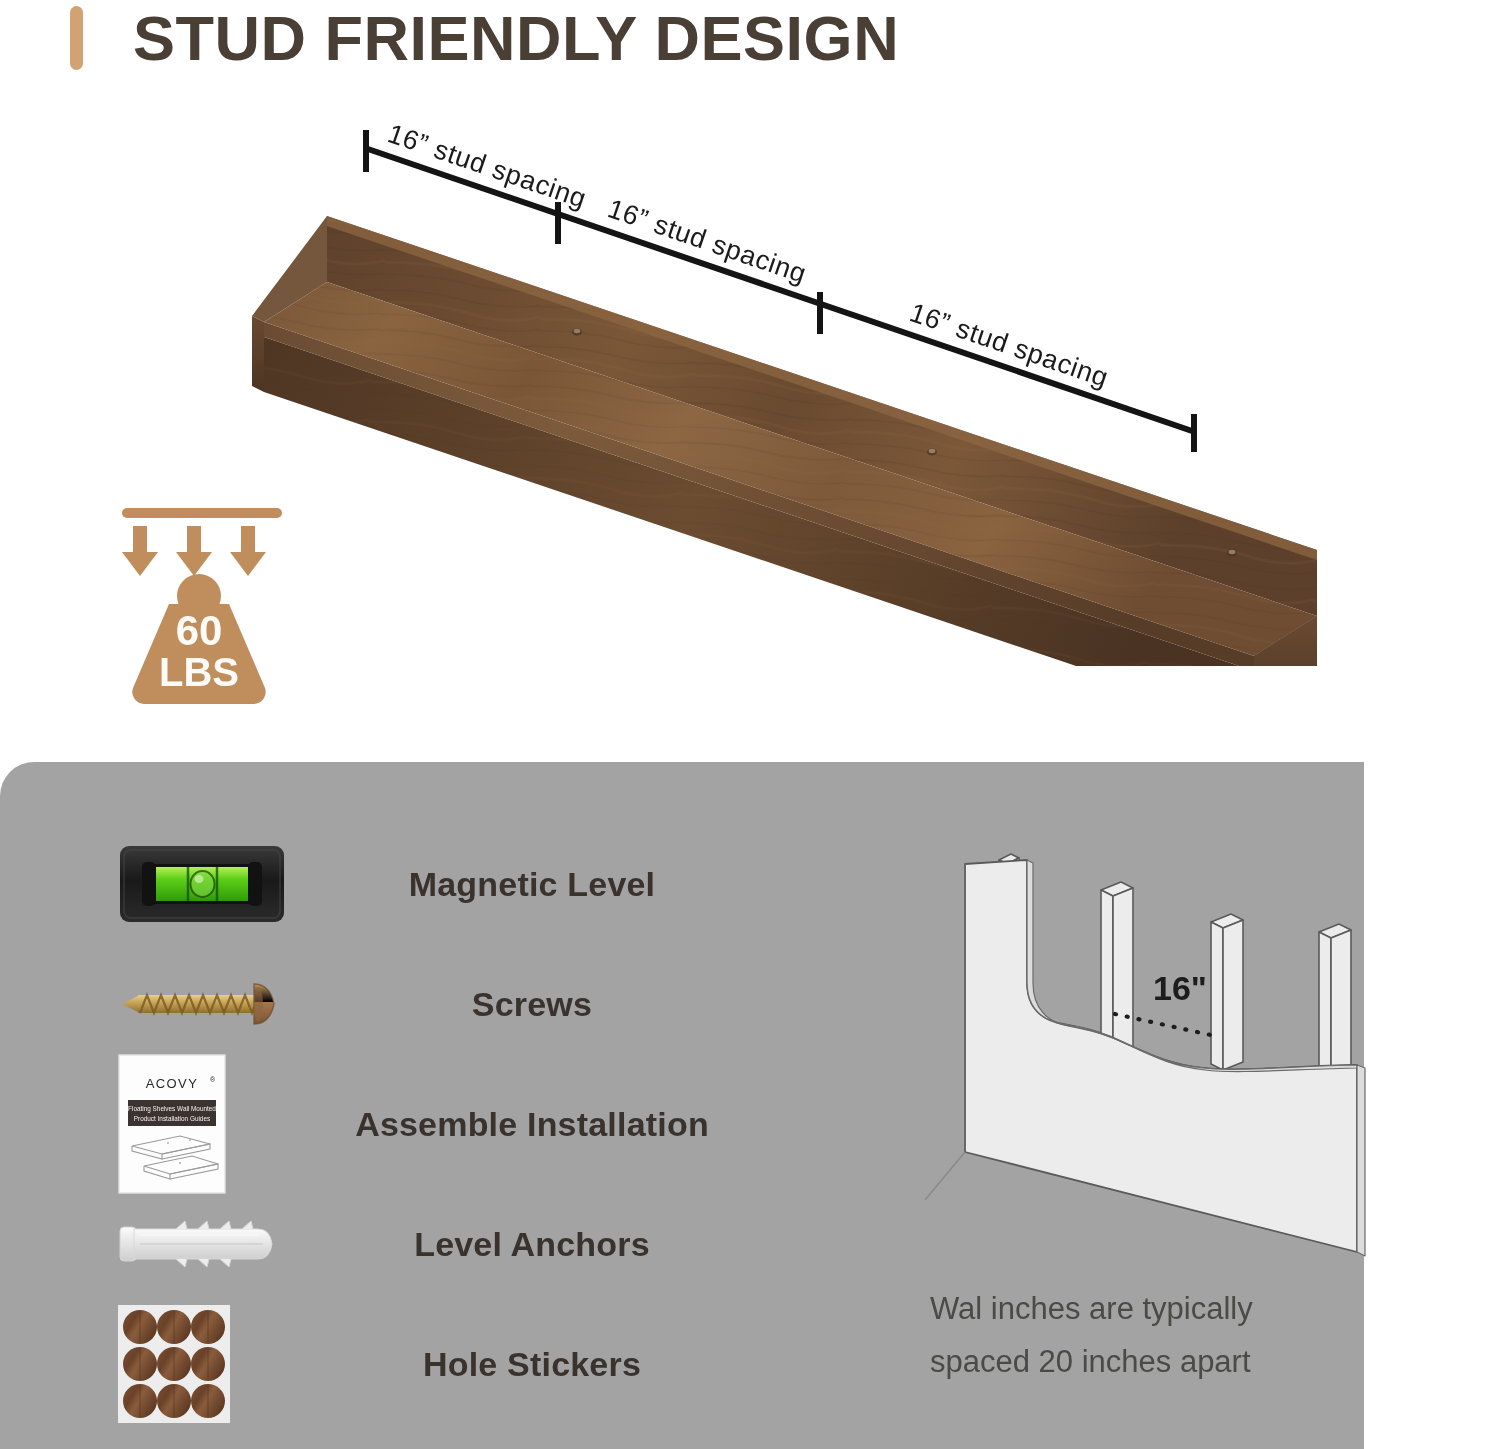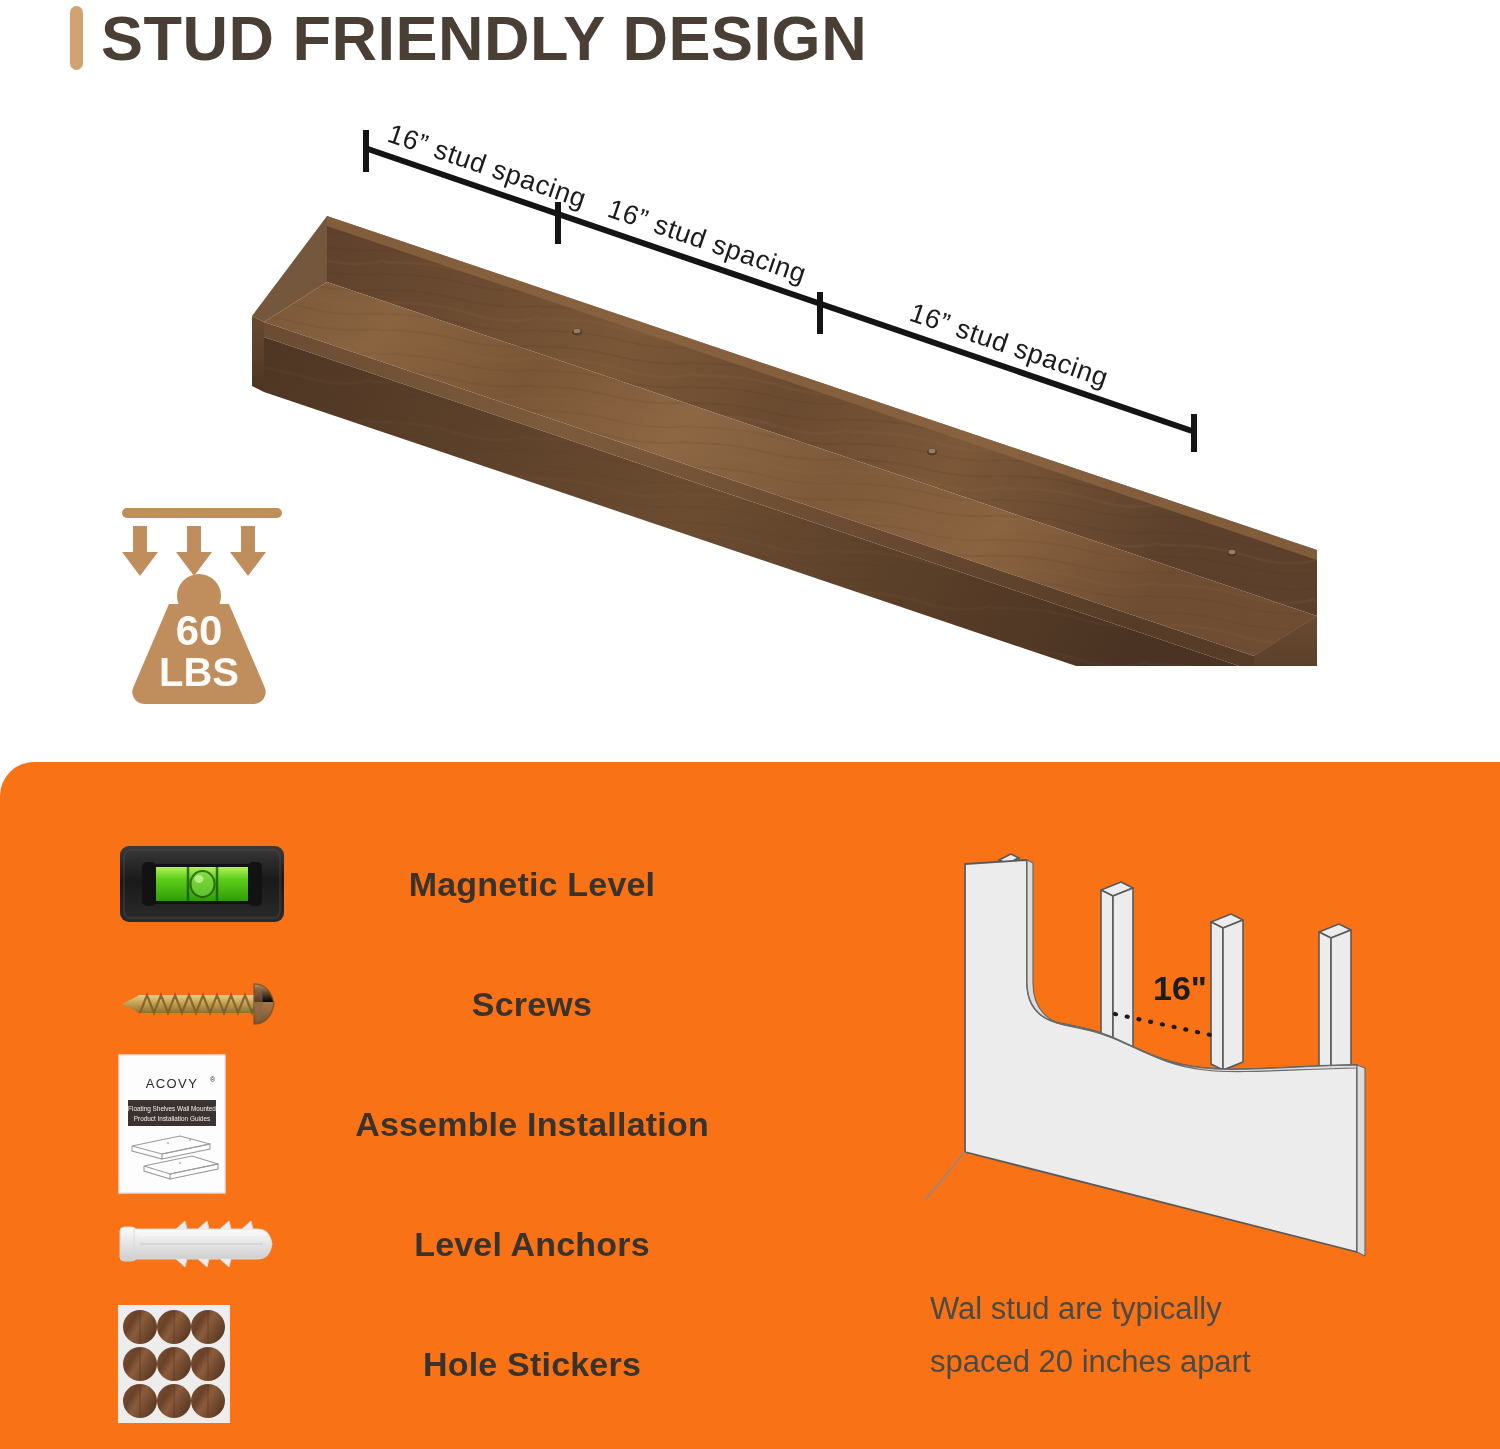--- a/index.html
+++ b/index.html
@@ -25,21 +25,21 @@
     height: 762px;
     background: #ffffff;
   }
 
   
   #title-row {
     position: absolute;
     left: 70px; top: 2px;
     display: flex;
     align-items: center;
-    gap: 18px;
+    gap: 50px;
   }
   #title-accent-bar {
     width: 13px;
     height: 64px;
     border-radius: 7px;
     background: #D2A273;
     flex: none;
   }
   #page-title {
     font-size: 63px;
@@ -83,23 +83,23 @@
   .weight-num {
     font-family: "Liberation Sans", sans-serif;
     font-weight: 700;
     fill: #FDFBF7;
   }
 
   
   #bottom-panel {
     position: absolute;
     left: 0; top: 762px;
-    width: 1500px;
+    width: 1364px;
     height: 687px;
-    background: #f97316;
+    background: #a3a3a3;
     border-top-left-radius: 34px;
     border-top-right-radius: 0px;
   }
 
   
   #accessory-list {
     position: absolute;
     left: 118px; top: 62px;
     width: 640px;
   }
@@ -504,16 +504,16 @@
         <line x1="70" y1="330" x2="30" y2="378" stroke="#8a8a8a" stroke-width="1.5"></line>
         <line x1="70" y1="42" x2="70" y2="330" stroke="#6a6a6a" stroke-width="1.5"></line>
       </g>
 
       <line x1="220" y1="192" x2="325" y2="215" stroke="#1d1d1d" stroke-width="4.2" stroke-linecap="round" stroke-dasharray="1 11"></line>
       <text class="stud-dim-text" x="258" y="178">16"</text>
     </svg>
   </div>
 
   <div id="stud-caption">
-    <div>Wal stud are typically</div>
+    <div>Wal inches are typically</div>
     <div>spaced 20 inches apart</div>
   </div>
 </div>
 
 </body></html>

